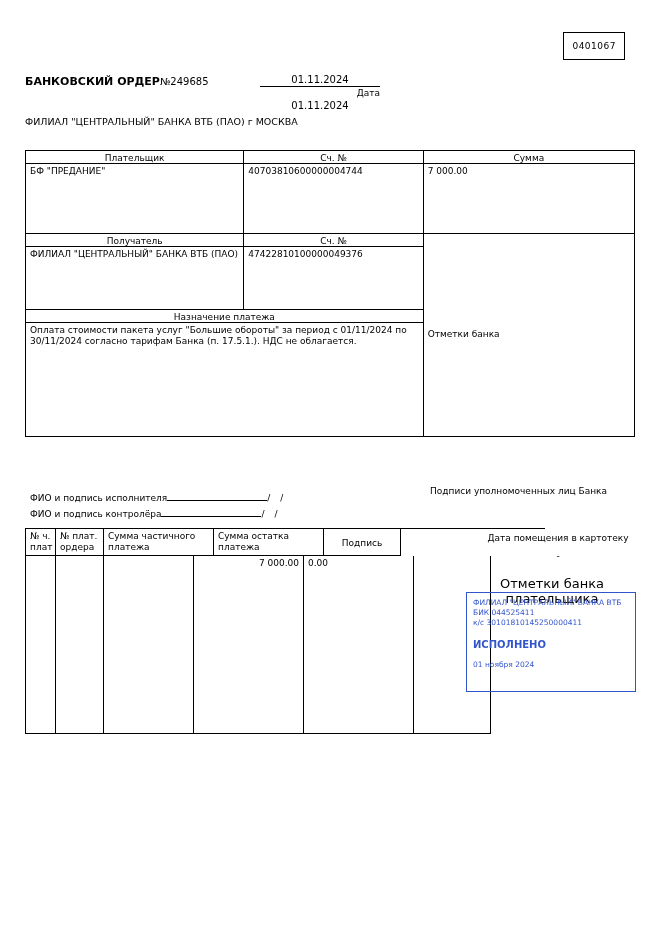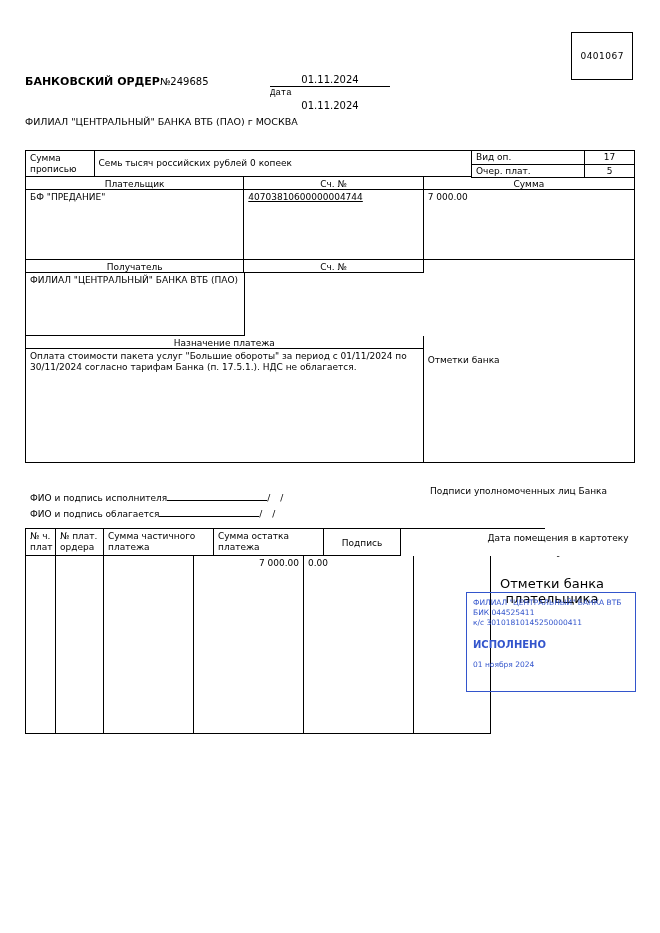--- a/index.html
+++ b/index.html
@@ -17,55 +17,54 @@
     overflow: hidden;
   }
   .page {
     position: absolute;
     left: 0; top: 0;
     width: 660px;
     height: 933px;
   }
   .form-code {
     position: absolute;
-    right: 27px;
+    right: 35px;
     top: 32px;
     border: 1px solid #000;
-    padding: 18px 8px;
+    padding: 8px 8px;
     font-size: 9px;
     letter-spacing: 0.5px;
   }
   .title {
     position: absolute;
     left: 25px;
     top: 75px;
     font-size: 11px;
     font-weight: bold;
   }
   .title .num {
     font-weight: normal;
     font-size: 10px;
   }
   .date-top {
     position: absolute;
-    left: 270px;
+    left: 260px;
     top: 74px;
     width: 120px;
     text-align: center;
     font-size: 10px;
   }
   .date-top .line {
     border-bottom: 1px solid #000;
     padding-bottom: 1px;
   }
   .date-label {
-    text-align: left;
+    text-align: right;
     font-size: 9px;
     margin-top: 1px;
-    font-family: Liberation Mono, monospace;
   }
   .date-second {
     text-align: center;
     font-size: 10px;
     margin-top: 2px;
   }
   .bank-name {
     position: absolute;
     left: 25px;
     top: 116px;
@@ -103,21 +102,21 @@
   .vidop-label { width: 112px; box-sizing:border-box; padding:1px 4px; }
   .vidop-val { width: 50px; box-sizing:border-box; padding:1px 4px; text-align:center;}
 
   .r2 { height: 13px; }
   .c-payer-head { width: 218px; }
   .c-acc-head { width: 180px; }
   .c-sum-head { width: 212px; }
 
   .r3 { height: 70px; }
   .c-payer { width: 218px; }
-  .c-acc { width: 180px; text-decoration: underline; }
+  .c-acc { width: 180px; }
   .c-sum { width: 212px; }
 
   .r4 { height: 13px; }
   .r5 { height: 63px; }
 
   .r6 { height: 13px; }
   .c-purpose-head { width: 398px; }
   .c-marks-head { width: 212px; }
 
   .r7 { height: 113px; }
@@ -227,34 +226,20 @@
   <div class="date-top">
     <div class="line">01.11.2024</div>
     <div class="date-label">Дата</div>
     <div class="date-second">01.11.2024</div>
   </div>
 
   <div class="bank-name">ФИЛИАЛ "ЦЕНТРАЛЬНЫЙ" БАНКА ВТБ (ПАО) г МОСКВА</div>
 
   <div class="tbl">
 
-    <div class="row r1">
-      <div class="cell c-sumprop-label bb">Сумма прописью</div>
-      <div class="cell c-sumprop-val bl bb">Семь тысяч российских рублей 0 копеек</div>
-      <div class="c-vidop-col bl bb">
-        <div class="vidop-row bb">
-          <div class="vidop-label">Вид оп.</div>
-          <div class="vidop-val bl">17</div>
-        </div>
-        <div class="vidop-row">
-          <div class="vidop-label">Очер. плат.</div>
-          <div class="vidop-val bl">5</div>
-        </div>
-      </div>
-    </div>
 
     <div class="row r2">
       <div class="cell c-payer-head bb ctr">Плательщик</div>
       <div class="cell c-acc-head bl bb ctr">Сч. №</div>
       <div class="cell c-sum-head bl bb ctr">Сумма</div>
     </div>
 
     <div class="row r3">
       <div class="cell c-payer bb">БФ "ПРЕДАНИЕ"</div>
       <div class="cell c-acc bl bb">40703810600000004744</div>
@@ -262,20 +247,21 @@
     </div>
 
     <div class="row r4">
       <div class="cell c-payer-head bb ctr">Получатель</div>
       <div class="cell c-acc-head bl bb ctr">Сч. №</div>
       <div class="cell c-sum-head bl"></div>
     </div>
 
     <div class="row r5">
       <div class="cell c-payer bb">ФИЛИАЛ "ЦЕНТРАЛЬНЫЙ" БАНКА ВТБ (ПАО)</div>
+      <div class="cell c-acc bl bb">47422810100000049376</div>
       <div class="cell c-sum bl"></div>
     </div>
 
     <div class="row r6">
       <div class="cell c-purpose-head bb ctr">Назначение платежа</div>
       <div class="cell c-marks-head bl"></div>
     </div>
 
     <div class="row r7">
       <div class="cell c-purpose">Оплата стоимости пакета услуг "Большие обороты" за период с 01/11/2024 по 30/11/2024 согласно тарифам Банка (п. 17.5.1.). НДС не облагается.</div>
@@ -285,21 +271,21 @@
     </div>
   </div>
 
   <div class="signatures-line">Подписи уполномоченных лиц Банка</div>
 
   <div class="executor">
     <div>
       <span>ФИО и подпись исполнителя</span><span class="fill"></span><span>/</span><span class="slash">/</span>
     </div>
     <div>
-      <span>ФИО и подпись облагается</span><span class="fill"></span><span>/</span><span class="slash">/</span>
+      <span>ФИО и подпись контролёра</span><span class="fill"></span><span>/</span><span class="slash">/</span>
     </div>
   </div>
 
   <div class="btbl">
     <div class="bhead">
       <div class="cell cc1 bl1">№ ч. плат</div>
       <div class="cell cc2 bl1">№ плат. ордера</div>
       <div class="cell cc4 bl1">Сумма частичного платежа</div>
       <div class="cell cc5 bl1">Сумма остатка платежа</div>
       <div class="cell cc6 bl1 brt ctr" style="padding-top:9px;">Подпись</div>

